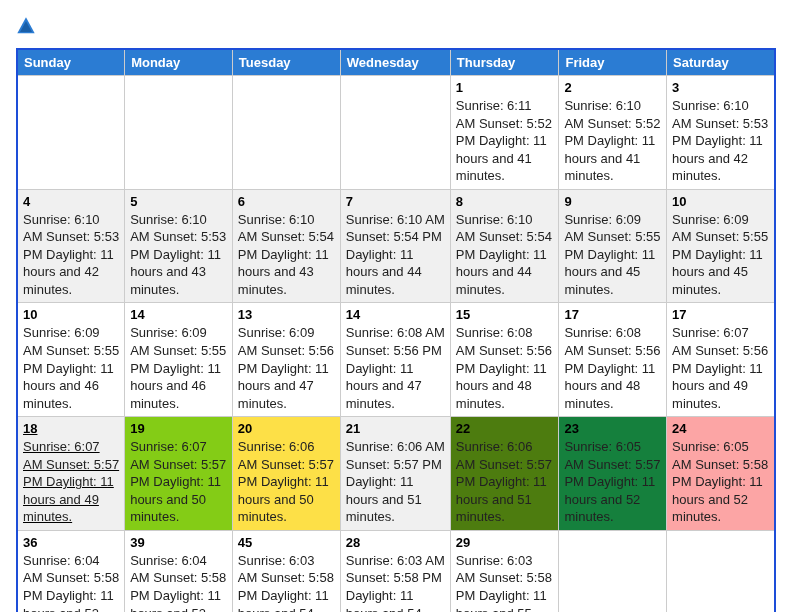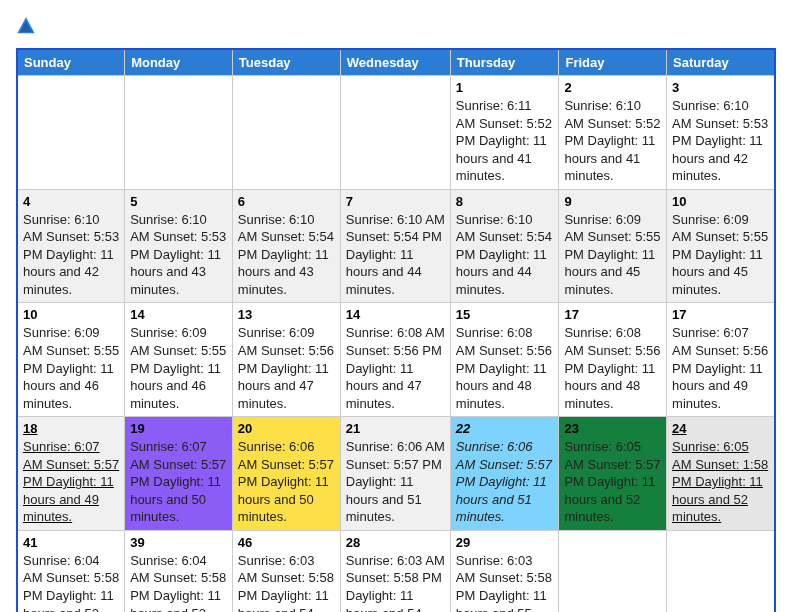--- a/index.html
+++ b/index.html
@@ -236,72 +236,72 @@
 Daylight: 11 hours and 49 minutes.</div>
         </td>
       </tr>
       <tr>
         <td style="background: rgb(240, 240, 240); text-decoration: underline;">
           <span class="day-num">18</span>
           <div class="day-info">Sunrise: 6:07 AM
 Sunset: 5:57 PM
 Daylight: 11 hours and 49 minutes.</div>
         </td>
-        <td style="background: #8b5cf6;">
+        <td style="background: #84cc16;">
           <span class="day-num">19</span>
           <div class="day-info">Sunrise: 6:07 AM
 Sunset: 5:57 PM
 Daylight: 11 hours and 50 minutes.</div>
         </td>
         <td style="background: #fde047;">
           <span class="day-num">20</span>
           <div class="day-info">Sunrise: 6:06 AM
 Sunset: 5:57 PM
 Daylight: 11 hours and 50 minutes.</div>
         </td>
         <td style="background: rgb(240, 240, 240);">
           <span class="day-num">21</span>
           <div class="day-info">Sunrise: 6:06 AM
 Sunset: 5:57 PM
 Daylight: 11 hours and 51 minutes.</div>
         </td>
-        <td style="background: #7dd3fc; font-style: italic;">
+        <td style="background: #4d7c0f;">
           <span class="day-num">22</span>
           <div class="day-info">Sunrise: 6:06 AM
 Sunset: 5:57 PM
 Daylight: 11 hours and 51 minutes.</div>
         </td>
         <td style="background: #15803d;">
           <span class="day-num">23</span>
           <div class="day-info">Sunrise: 6:05 AM
 Sunset: 5:57 PM
 Daylight: 11 hours and 52 minutes.</div>
         </td>
-        <td style="background: #e5e5e5; text-decoration: underline;">
+        <td style="background: #fca5a5;">
           <span class="day-num">24</span>
           <div class="day-info">Sunrise: 6:05 AM
-Sunset: 1:58 PM
+Sunset: 5:58 PM
 Daylight: 11 hours and 52 minutes.</div>
         </td>
       </tr>
       <tr>
         <td>
-          <span class="day-num">41</span>
+          <span class="day-num">36</span>
           <div class="day-info">Sunrise: 6:04 AM
 Sunset: 5:58 PM
 Daylight: 11 hours and 53 minutes.</div>
         </td>
         <td>
           <span class="day-num">39</span>
           <div class="day-info">Sunrise: 6:04 AM
 Sunset: 5:58 PM
 Daylight: 11 hours and 53 minutes.</div>
         </td>
         <td>
-          <span class="day-num">46</span>
+          <span class="day-num">45</span>
           <div class="day-info">Sunrise: 6:03 AM
 Sunset: 5:58 PM
 Daylight: 11 hours and 54 minutes.</div>
         </td>
         <td>
           <span class="day-num">28</span>
           <div class="day-info">Sunrise: 6:03 AM
 Sunset: 5:58 PM
 Daylight: 11 hours and 54 minutes.</div>
         </td>

